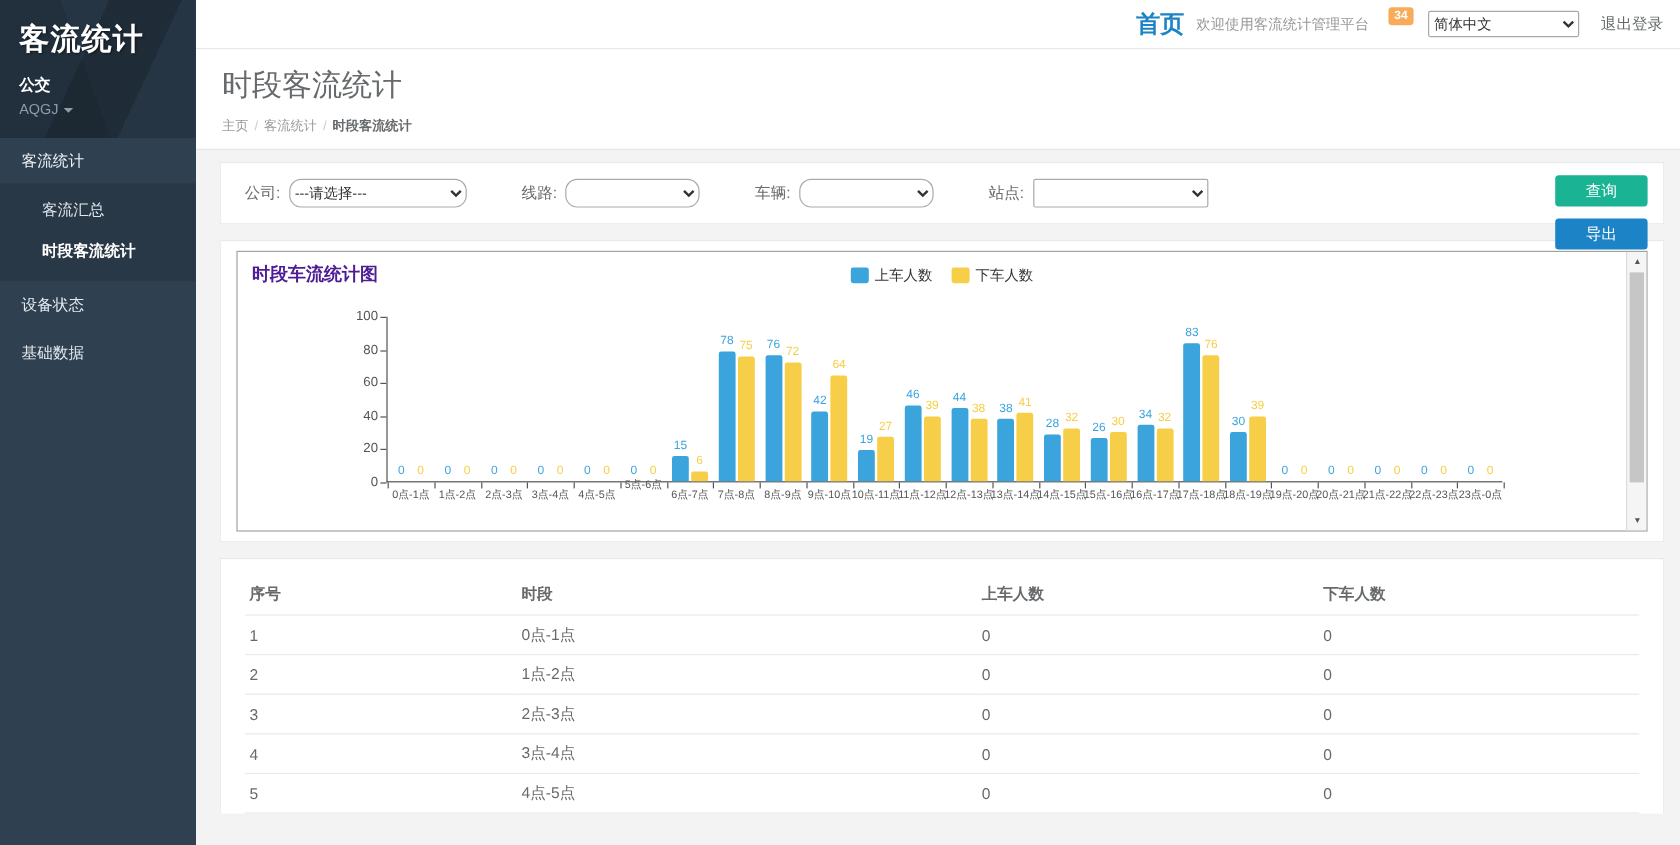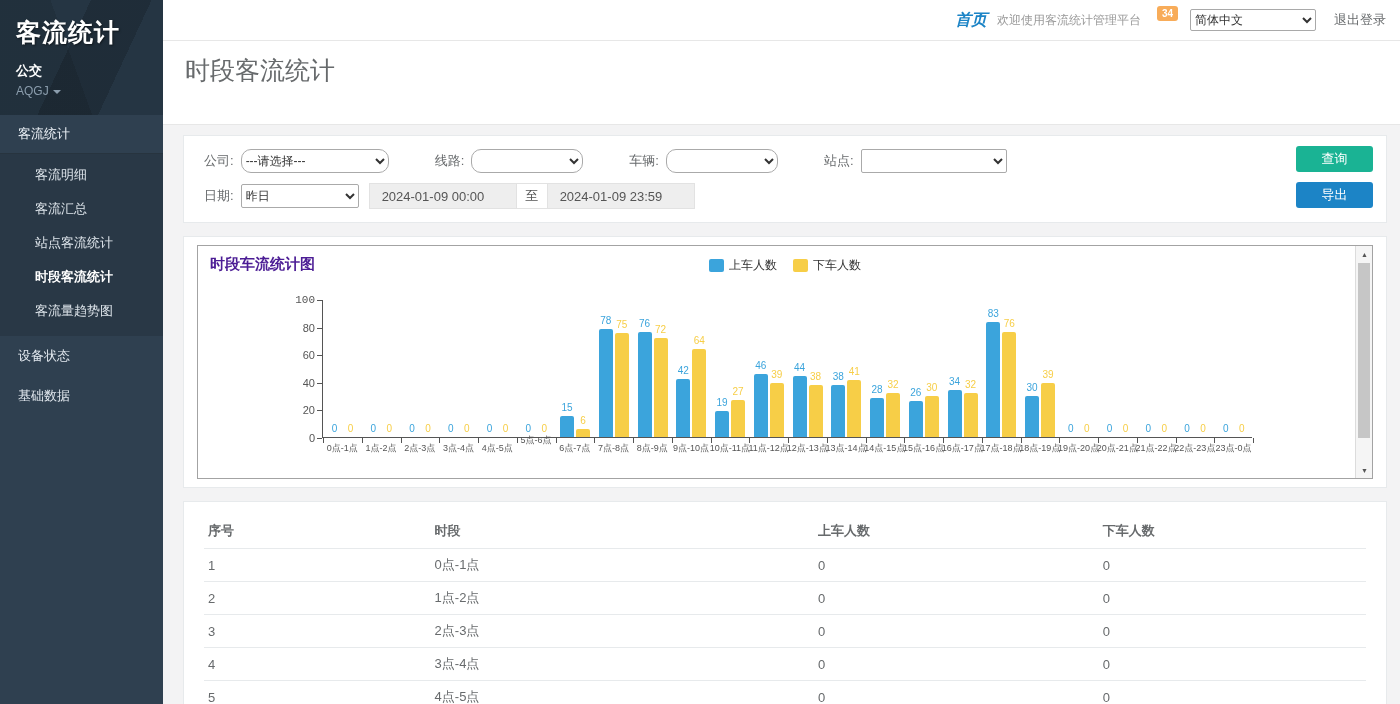--- a/index.html
+++ b/index.html
@@ -26,21 +26,21 @@
     cursor:pointer; white-space:nowrap; }
   .nav-subitem.active { color:#ffffff; font-weight:bold; }
   .nav-item { display:block; padding:11px 0 11px 18px; color:#e4eaf0; font-size:13px;
     cursor:pointer; }
 
   
   .main { margin-left:163px; width:1237px; height:704px; }
 
   .topbar { height:41px; background:#fff; border-bottom:1px solid #e7e7e7;
     display:flex; align-items:center; justify-content:flex-end; padding-right:14px; gap:10px; }
-  .topbar-home { color:#1c84c6; font-size:16px; font-weight:600; cursor:pointer;font-style:italic; }
+  .topbar-home { color:#1c84c6; font-size:20px; font-weight:600; cursor:pointer; }
   .topbar-welcome { color:#999; font-size:12px; margin-right:6px; }
   .topbar-badge { background:#f8ac59; color:#fff; font-size:10px; font-weight:bold;
     padding:2px 5px; border-radius:3px; position:relative; top:-7px; margin-right:2px; }
   .topbar-lang { width:126px; height:22px; font-size:12px; color:#333;
     border:1px solid #a9a9a9; border-radius:2px; background:#fff; }
   .topbar-logout { color:#676a6c; font-size:13px; cursor:pointer; margin-left:8px; }
 
   .page-heading { background:#fff; padding:13px 22px 10px 22px; height:84px;
     border-bottom:1px solid #e7e7e7; }
   .page-title { font-size:25px; font-weight:400; color:#676a6c; margin-bottom:10px; }
@@ -111,45 +111,45 @@
 
 <div class="sidebar">
   <div class="brand-area">
     <div class="brand-title">客流统计</div>
     <div class="brand-org">公交</div>
     <div class="brand-user"><span>AQGJ</span><span class="caret-down"></span></div>
   </div>
   <nav>
     <a class="nav-section-header">客流统计</a>
     <div class="nav-submenu" id="submenu">
-        <a class="nav-subitem">客流明细</a>
         <a class="nav-subitem">客流汇总</a>
-        <a class="nav-subitem">站点客流统计</a>
         <a class="nav-subitem active">时段客流统计</a>
-        <a class="nav-subitem">客流量趋势图</a>
       </div>
     <a class="nav-item">设备状态</a>
     <a class="nav-item">基础数据</a>
   </nav>
 </div>
 
 <div class="main">
 
   <div class="topbar">
     <span class="topbar-home">首页</span>
     <span class="topbar-welcome">欢迎使用客流统计管理平台</span>
     <span class="topbar-badge">34</span>
     <select class="topbar-lang">
       <option>简体中文</option>
     </select>
     <span class="topbar-logout">退出登录</span>
   </div>
 
   <div class="page-heading">
     <div class="page-title">时段客流统计</div>
+    <div class="breadcrumb">
+      <span class="crumb">主页</span><span class="sep">/</span><span class="crumb">客流统计</span><span class="sep">/</span><span class="crumb last">时段客流统计</span>
+    </div>
   </div>
 
   <div class="content">
 
     <div class="panel filter-panel">
       <div class="filter-row">
         <span class="f-label">公司:</span>
         <select class="f-select f-gap" style="width:148px">
           <option>---请选择---</option>
         </select>
@@ -158,31 +158,20 @@
           <option></option>
         </select>
         <span class="f-label">车辆:</span>
         <select class="f-select f-gap" style="width:112px">
           <option></option>
         </select>
         <span class="f-label">站点:</span>
         <select class="f-select" style="width:146px">
           <option></option>
         </select>
-      </div>
-      <div class="filter-row">
-        <span class="f-label">日期:</span>
-        <select class="f-select" style="width:118px; margin-right:8px">
-          <option>昨日</option>
-        </select>
-        <div class="date-group">
-          <input class="date-input" readonly="" value="2024-01-09 00:00" style="">
-          <span class="date-addon">至</span>
-          <input class="date-input" readonly="" value="2024-01-09 23:59" style="">
-        </div>
       </div>
       <div class="action-col">
         <button class="btn" id="btn-query" style="background: rgb(26, 179, 148);">查询</button>
         <button class="btn" id="btn-export" style="background: rgb(28, 132, 198);">导出</button>
       </div>
     </div>
 
     <div class="panel chart-panel">
       <div class="chart-box">
         <div class="chart-title">时段车流统计图</div>
@@ -200,21 +189,21 @@
             <div class="ytick-label" style="left: -40px; top: 132px;">0</div>
             <div class="ytick-mark" style="left: -6px; top: 138px;"></div>
             <div class="ytick-label" style="left: -40px; top: 104.4px;">20</div>
             <div class="ytick-mark" style="left: -6px; top: 110.4px;"></div>
             <div class="ytick-label" style="left: -40px; top: 76.8px;">40</div>
             <div class="ytick-mark" style="left: -6px; top: 82.8px;"></div>
             <div class="ytick-label" style="left: -40px; top: 49.2px;">60</div>
             <div class="ytick-mark" style="left: -6px; top: 55.2px;"></div>
             <div class="ytick-label" style="left: -40px; top: 21.6px;">80</div>
             <div class="ytick-mark" style="left: -6px; top: 27.6px;"></div>
-            <div class="ytick-label" style="left: -40px; top: -6px; font-family: Liberation Mono, monospace;">100</div>
+            <div class="ytick-label" style="left: -40px; top: -6px;">100</div>
             <div class="ytick-mark" style="left: -6px; top: 0px;"></div>
             <div class="xtick-mark" style="left: 0px; top: 138px;"></div>
             <div class="xtick-mark" style="left: 38.75px; top: 138px;"></div>
             <div class="xtick-mark" style="left: 77.5px; top: 138px;"></div>
             <div class="xtick-mark" style="left: 116.25px; top: 138px;"></div>
             <div class="xtick-mark" style="left: 155px; top: 138px;"></div>
             <div class="xtick-mark" style="left: 193.75px; top: 138px;"></div>
             <div class="xtick-mark" style="left: 232.5px; top: 138px;"></div>
             <div class="xtick-mark" style="left: 271.25px; top: 138px;"></div>
             <div class="xtick-mark" style="left: 310px; top: 138px;"></div>

